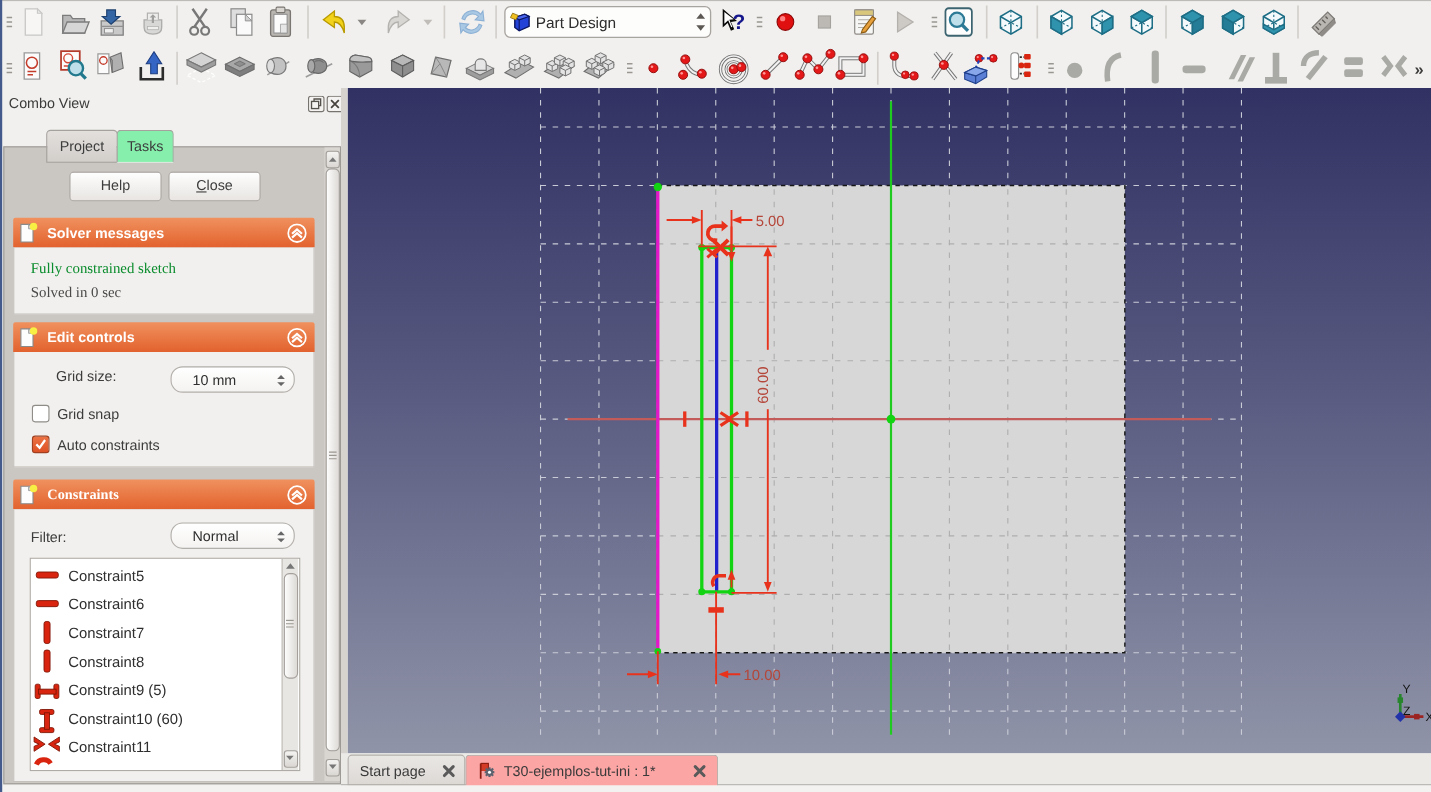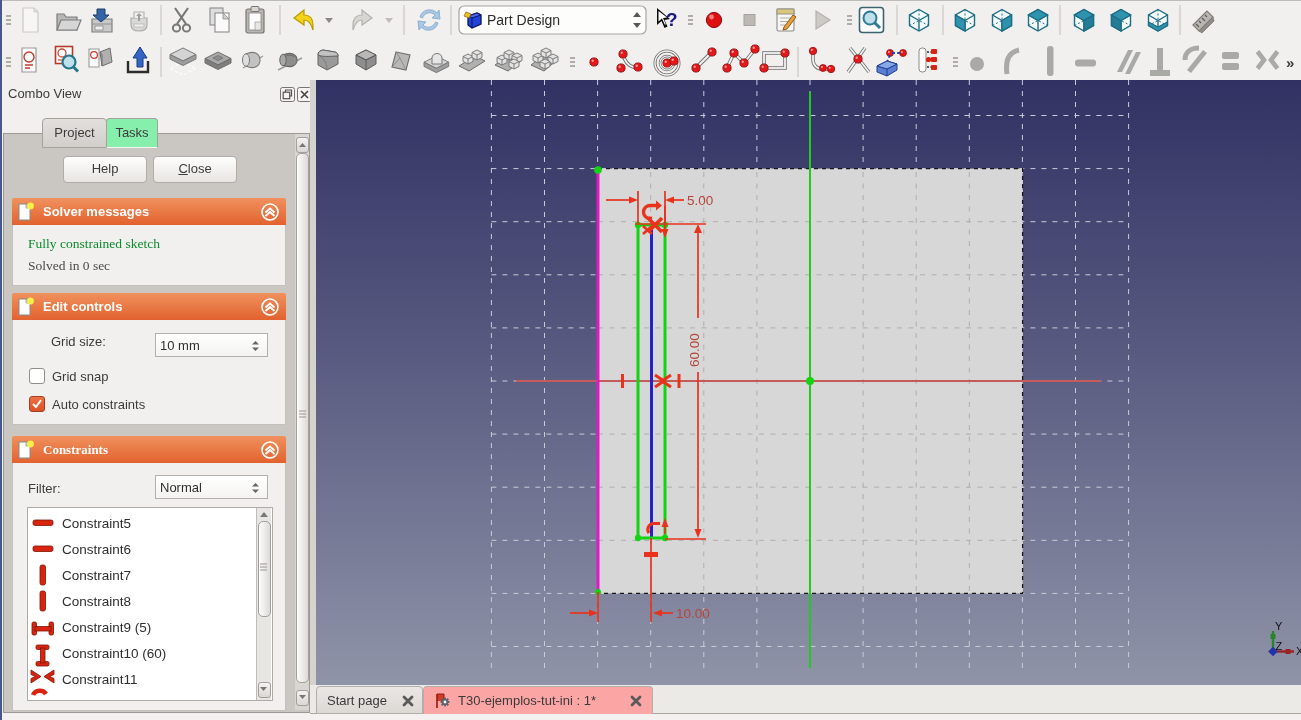--- a/index.html
+++ b/index.html
@@ -12,21 +12,21 @@
 #ptitle{left:8px;top:86px;font-size:13px;color:#3b3b3b;}
 #pframe{left:3px;top:133px;width:305px;height:578px;border:1px solid #9d9a96;background:#cac6c2;}
 .ptab{position:absolute;top:118px;height:28px;font-size:13px;color:#3c3c3c;text-align:center;line-height:28px;border:1px solid #a5a29e;border-radius:4px 4px 0 0;margin-left:39px;}
 #tabproj{left:3px;width:63px;background:linear-gradient(#e2dfdc,#d2cfcb);}
 #tabtasks{left:67px;width:50px;background:#86efac;border-bottom:1px solid #f6f5f3;z-index:5;}
 .btn{position:absolute;height:25px;border:1px solid #b0aca7;border-radius:4px;background:linear-gradient(#fefefe,#e8e5e2);font-size:13px;color:#3d3d3d;text-align:center;line-height:24px;}
 .sechead{position:absolute;left:12px;width:274px;height:27px;background:linear-gradient(#f0915e,#e2622e);border-radius:2px 2px 0 0;color:#fff;font-weight:bold;font-size:13px;line-height:27px;}
 .secbody{position:absolute;left:12px;width:272px;background:#f1f0ee;border:1px solid #c4c0bc;border-top:none;}
 .serif{font-family:"Liberation Serif",serif;}
 .cb{position:absolute;width:14px;height:14px;border:1px solid #908d89;border-radius:3px;background:#fff;}
-.spin{position:absolute;left:142px;width:113px;height:24px;background:linear-gradient(#fff,#f4f3f1);border:1px solid #b3afab;border-radius:0;font-size:13px;color:#2f2f2f;line-height:24px;padding-left:4px;box-sizing:border-box;}
+.spin{position:absolute;left:142px;width:113px;height:24px;background:linear-gradient(#fff,#f4f3f1);border:1px solid #b3afab;border-radius:11px;font-size:13px;color:#2f2f2f;line-height:24px;padding-left:19px;box-sizing:border-box;}
 #viewport{left:316px;top:80px;width:985px;height:605px;}
 #tabbar{left:310px;top:685px;width:991px;height:28px;background:#eceae7;border-bottom:1px solid #a9a6a2;}
 .dtab{position:absolute;top:686px;height:26px;border:1px solid #b2afab;border-radius:4px 4px 0 0;font-size:13px;color:#3a3a3a;}
 #statusbar{left:0;top:714px;width:1301px;height:6px;background:#f3f2f0;}
 #splitter{left:310px;top:80px;width:6px;height:605px;background:#d6d3cf;}
 .lbl{position:absolute;font-size:13px;color:#3c3c3c;}
 </style>
 </head>
 <body>
 <div id="root">

